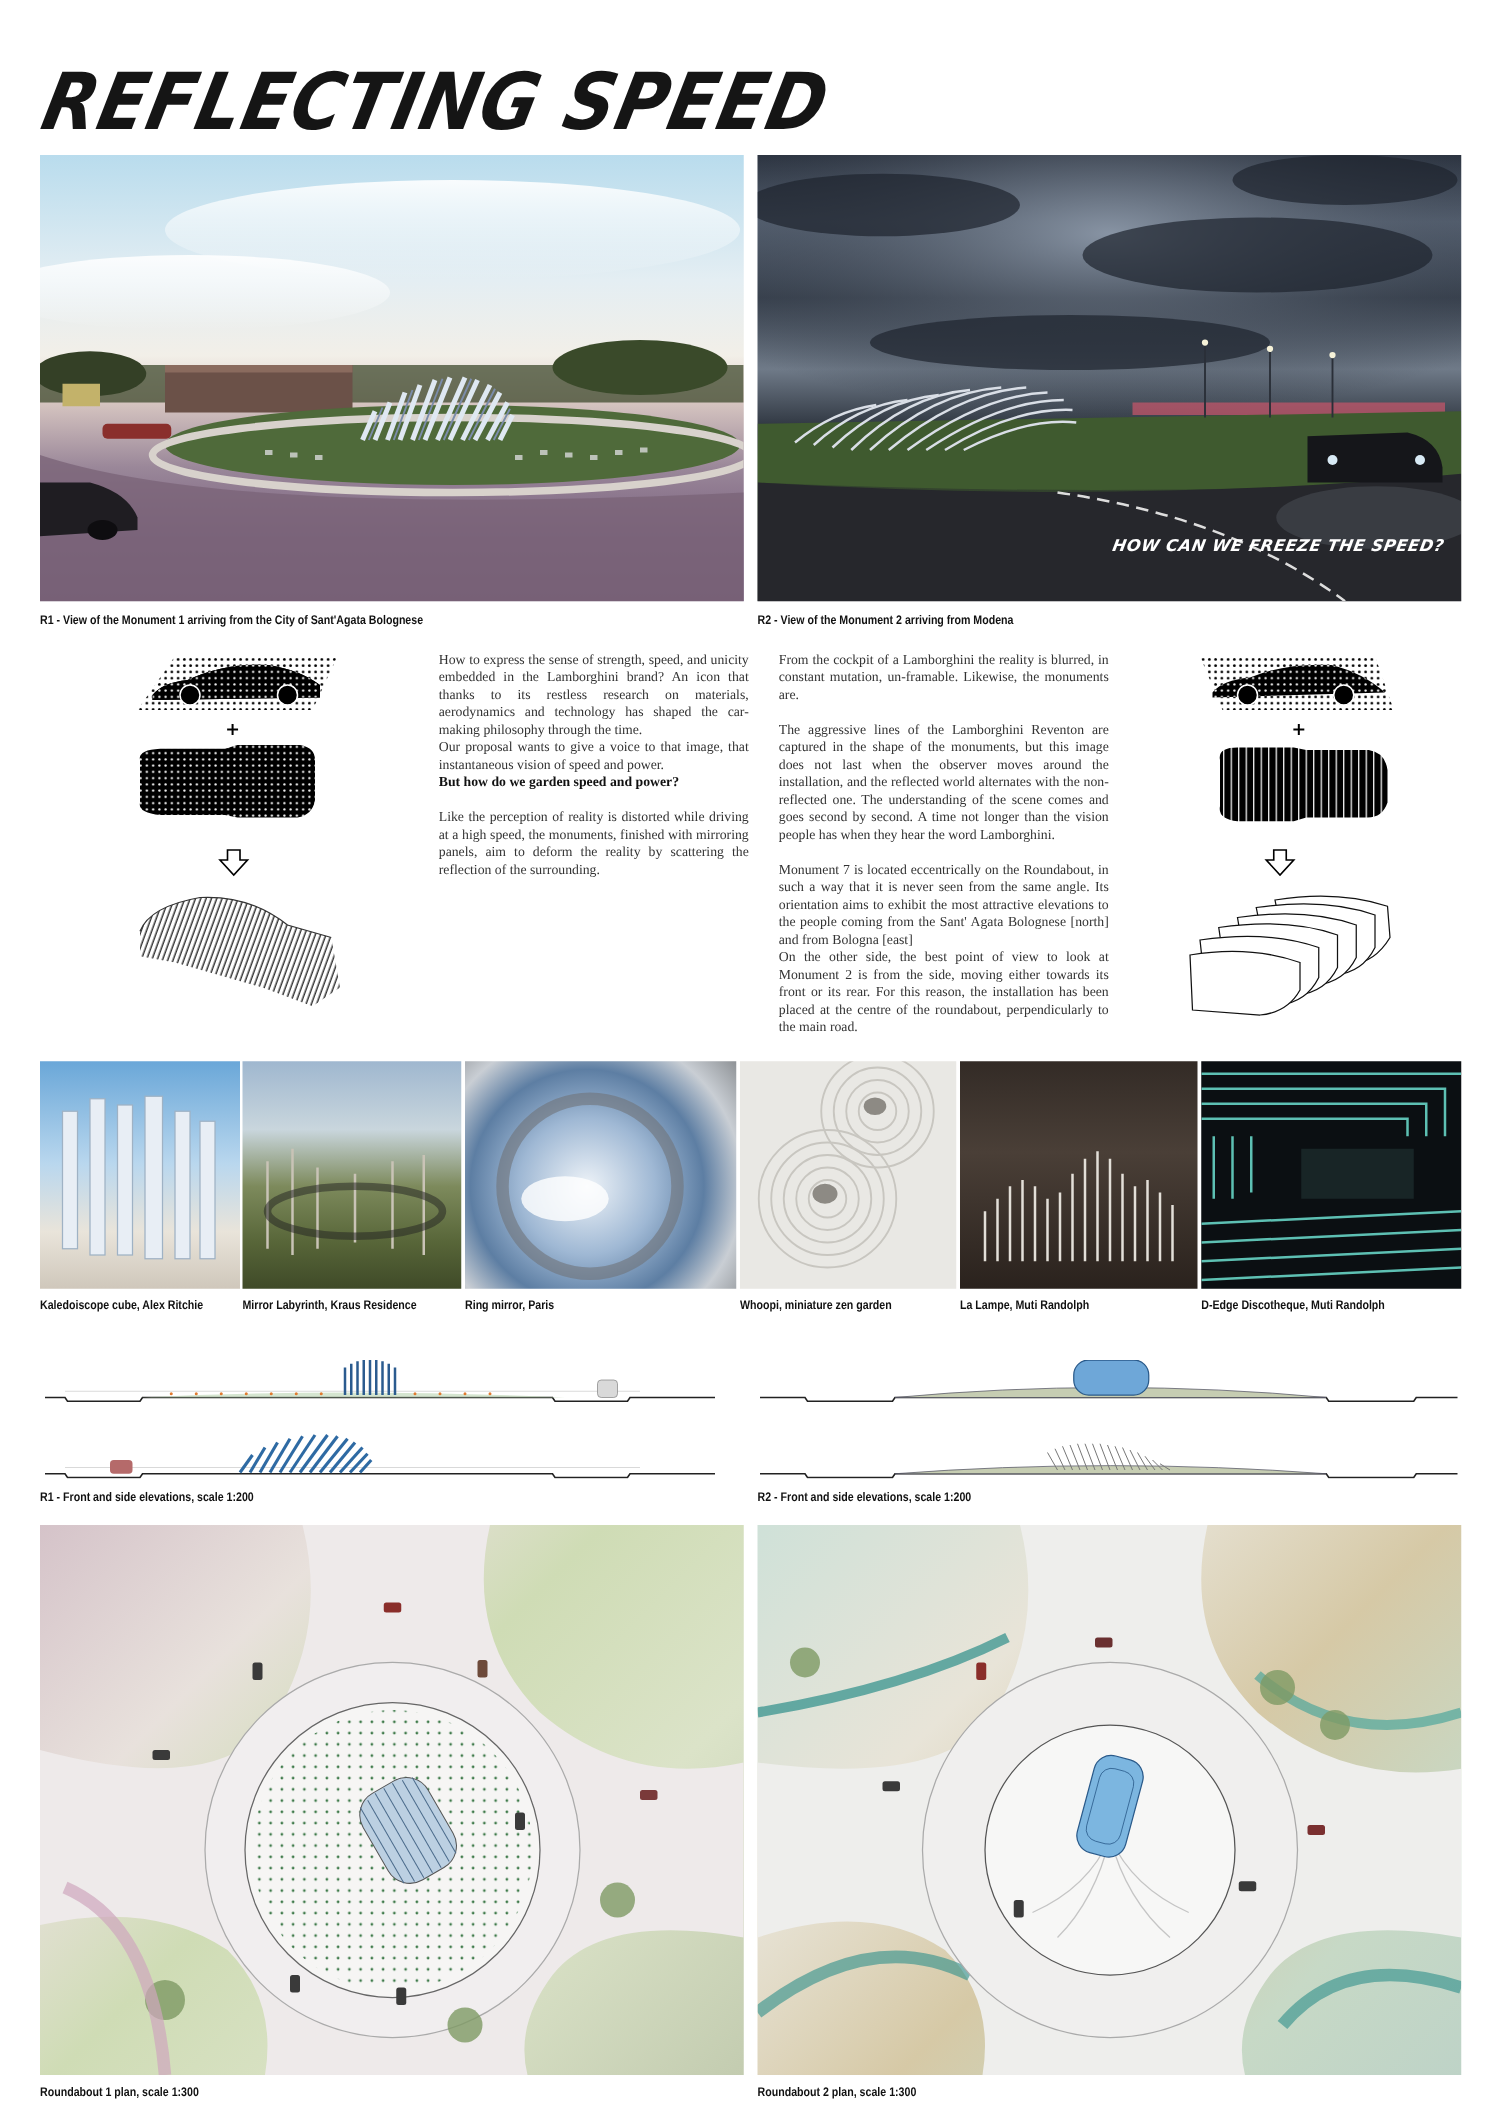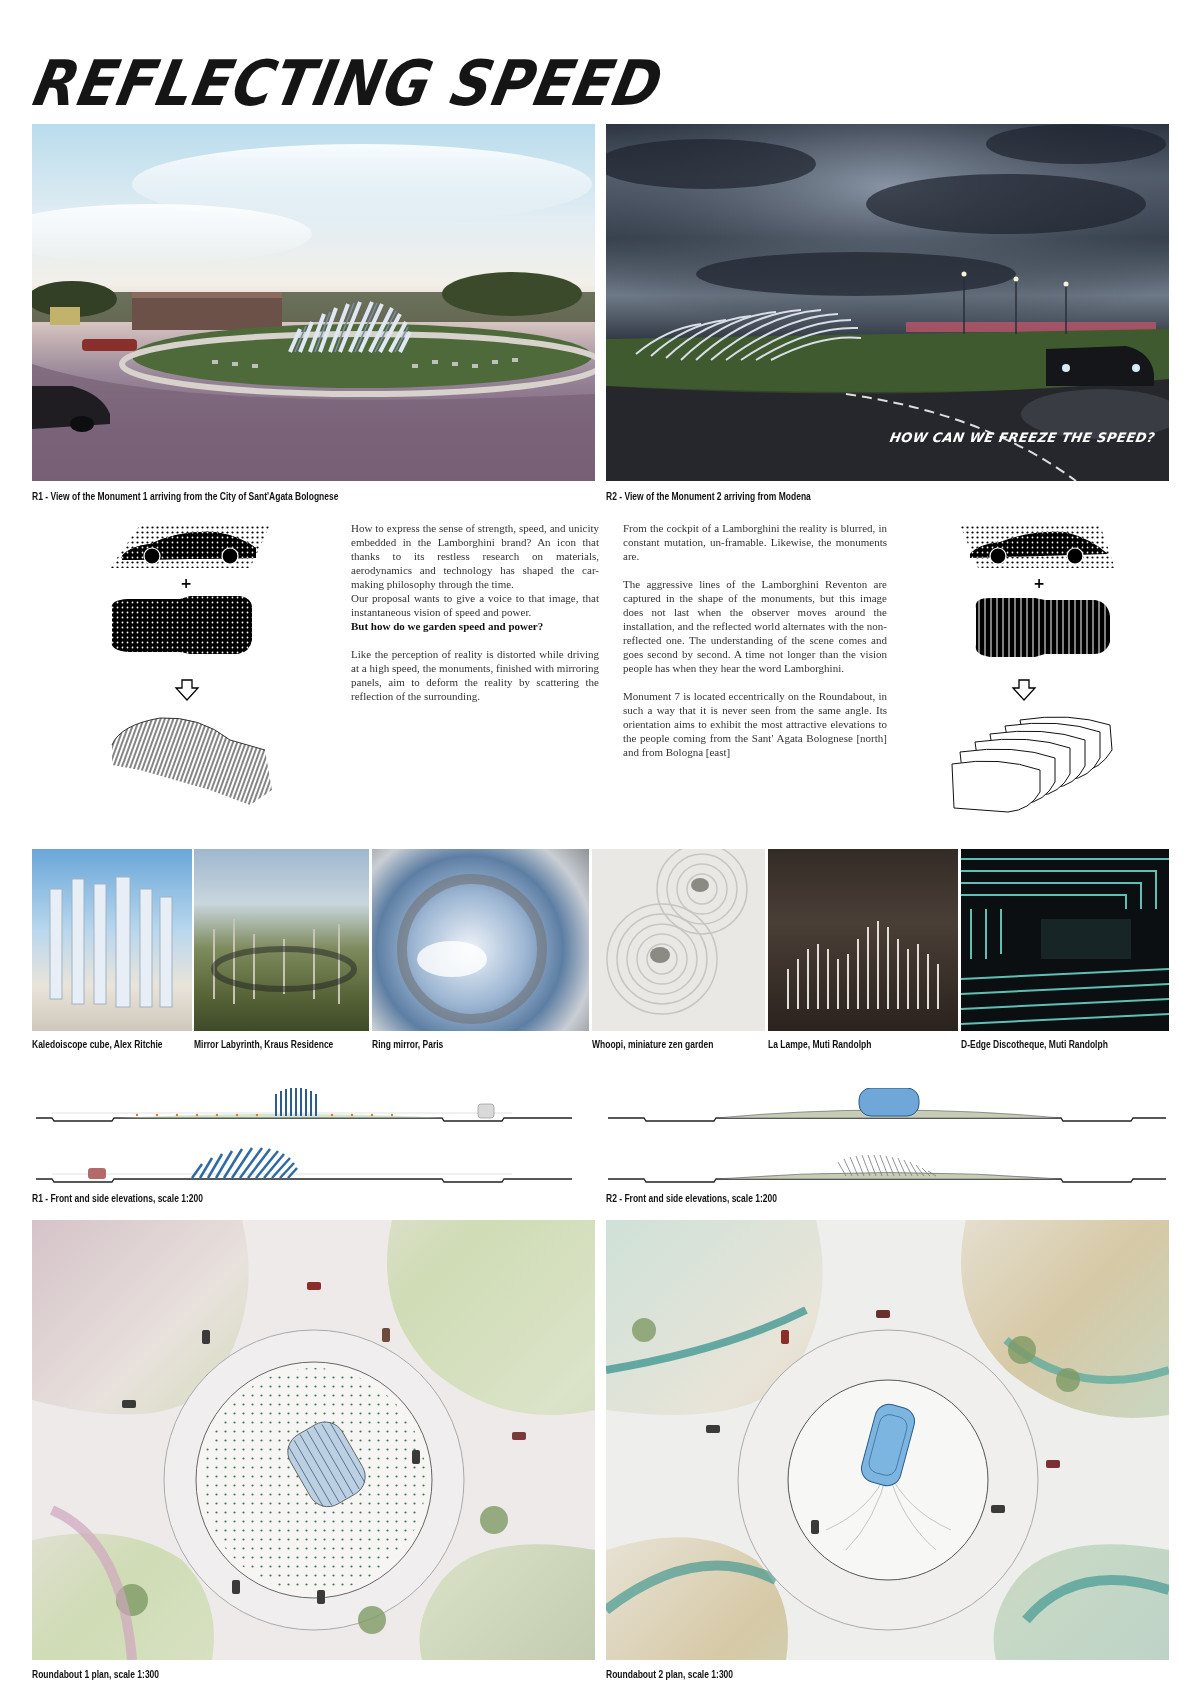--- a/index.html
+++ b/index.html
@@ -190,20 +190,21 @@
   <div class="gap"></div>
   <p>Like the perception of reality is distorted while driving at a high speed, the monuments, finished with mirroring panels, aim to deform the reality by scattering the reflection of the surrounding.</p>
 </div>
 
 <div class="abs body-text" style="left:607px; top:521px; width:264px;margin-left:16px;">
   <p>From the cockpit of a Lamborghini the reality is blurred, in constant mutation, un-framable. Likewise, the monuments are.</p>
   <div class="gap"></div>
   <p>The aggressive lines of the Lamborghini Reventon are captured in the shape of the monuments, but this image does not last when the observer moves around the installation, and the reflected world alternates with the non-reflected one. The understanding of the scene comes and goes second by second. A time not longer than the vision people has when they hear the word Lamborghini.</p>
   <div class="gap"></div>
   <p>Monument 7 is located eccentrically on the Roundabout, in such a way that it is never seen  from the same angle. Its orientation aims to exhibit the most attractive elevations to the people coming from the Sant' Agata Bolognese [north] and from Bologna [east]</p>
+  <p>On the other side, the best point of view to look at Monument 2 is from the side, moving either towards its front or its rear. For this reason, the installation has been placed at the centre of the roundabout, perpendicularly to the main road.</p>
 </div>
 
 <div class="abs diagram" style="left:950px; top:520px;">
   <svg width="200" height="295" viewBox="0 0 200 295">
     <defs>
       <pattern id="dots2" width="5" height="5" patternUnits="userSpaceOnUse">
           <circle cx="2.5" cy="2.5" r="1.1" fill="#000"></circle>
         </pattern>
       <pattern id="wdots2" width="5" height="5" patternUnits="userSpaceOnUse">
           <rect width="5" height="5" fill="#000"></rect>

